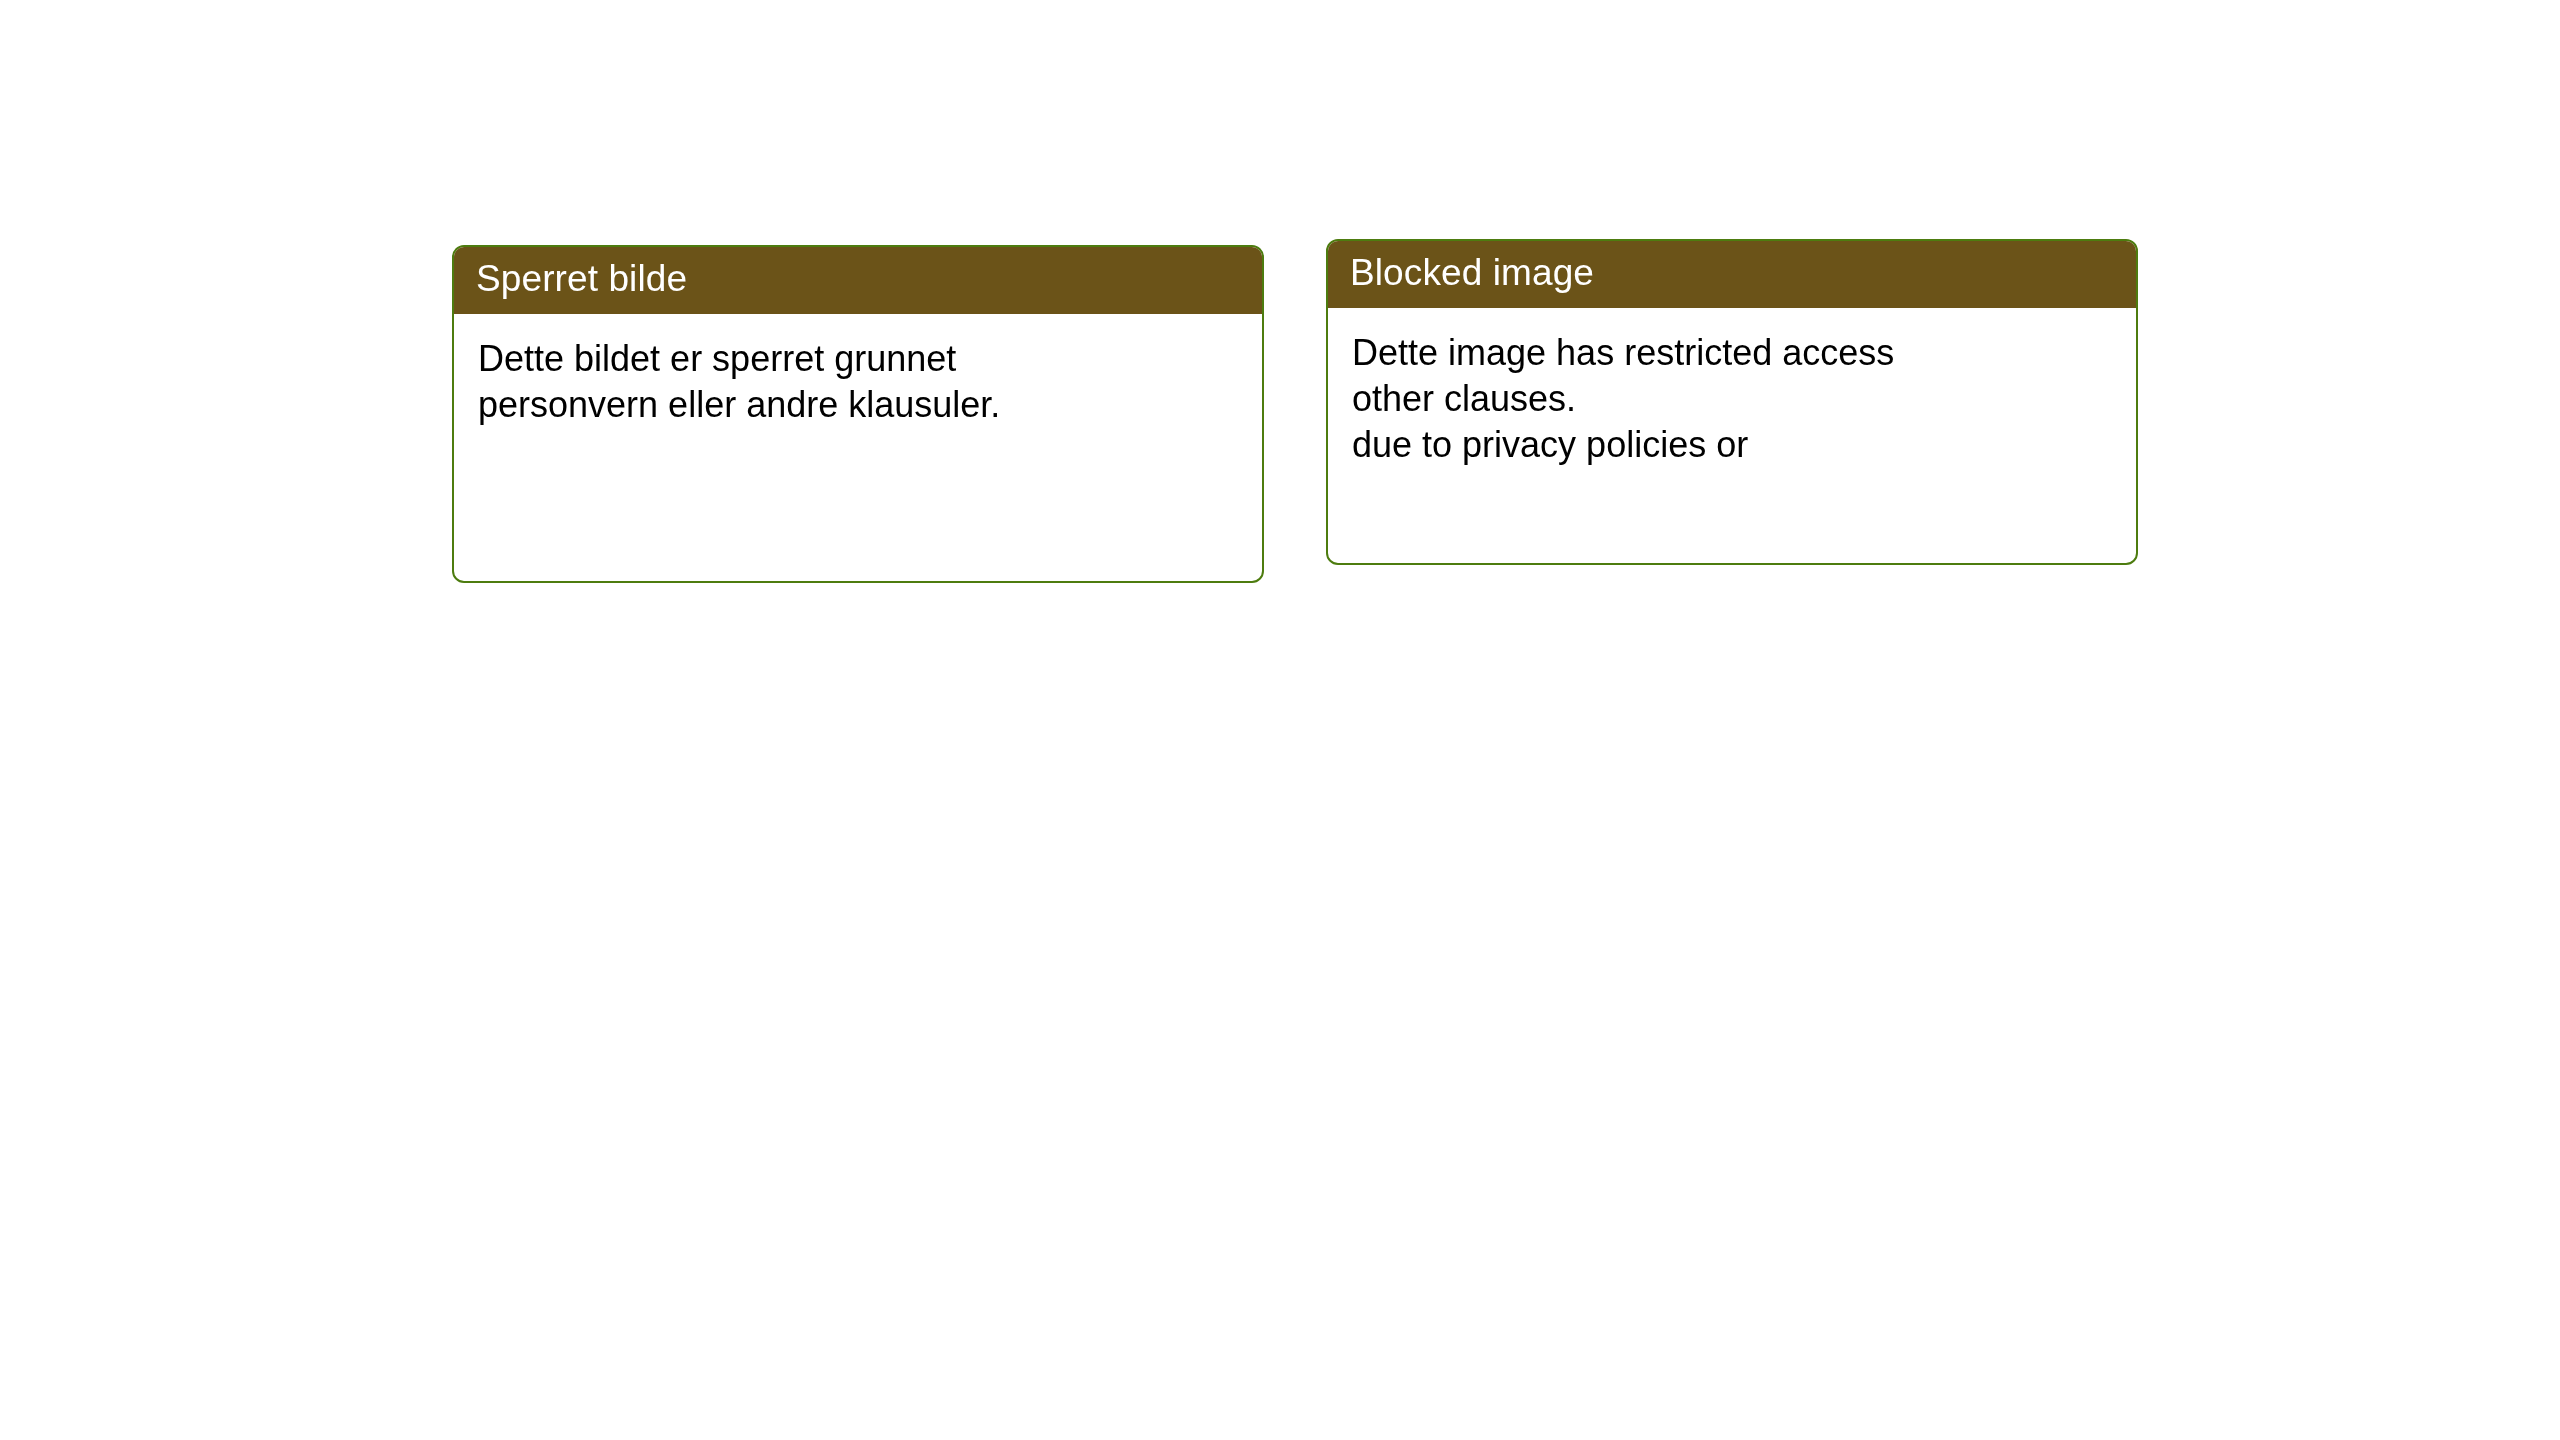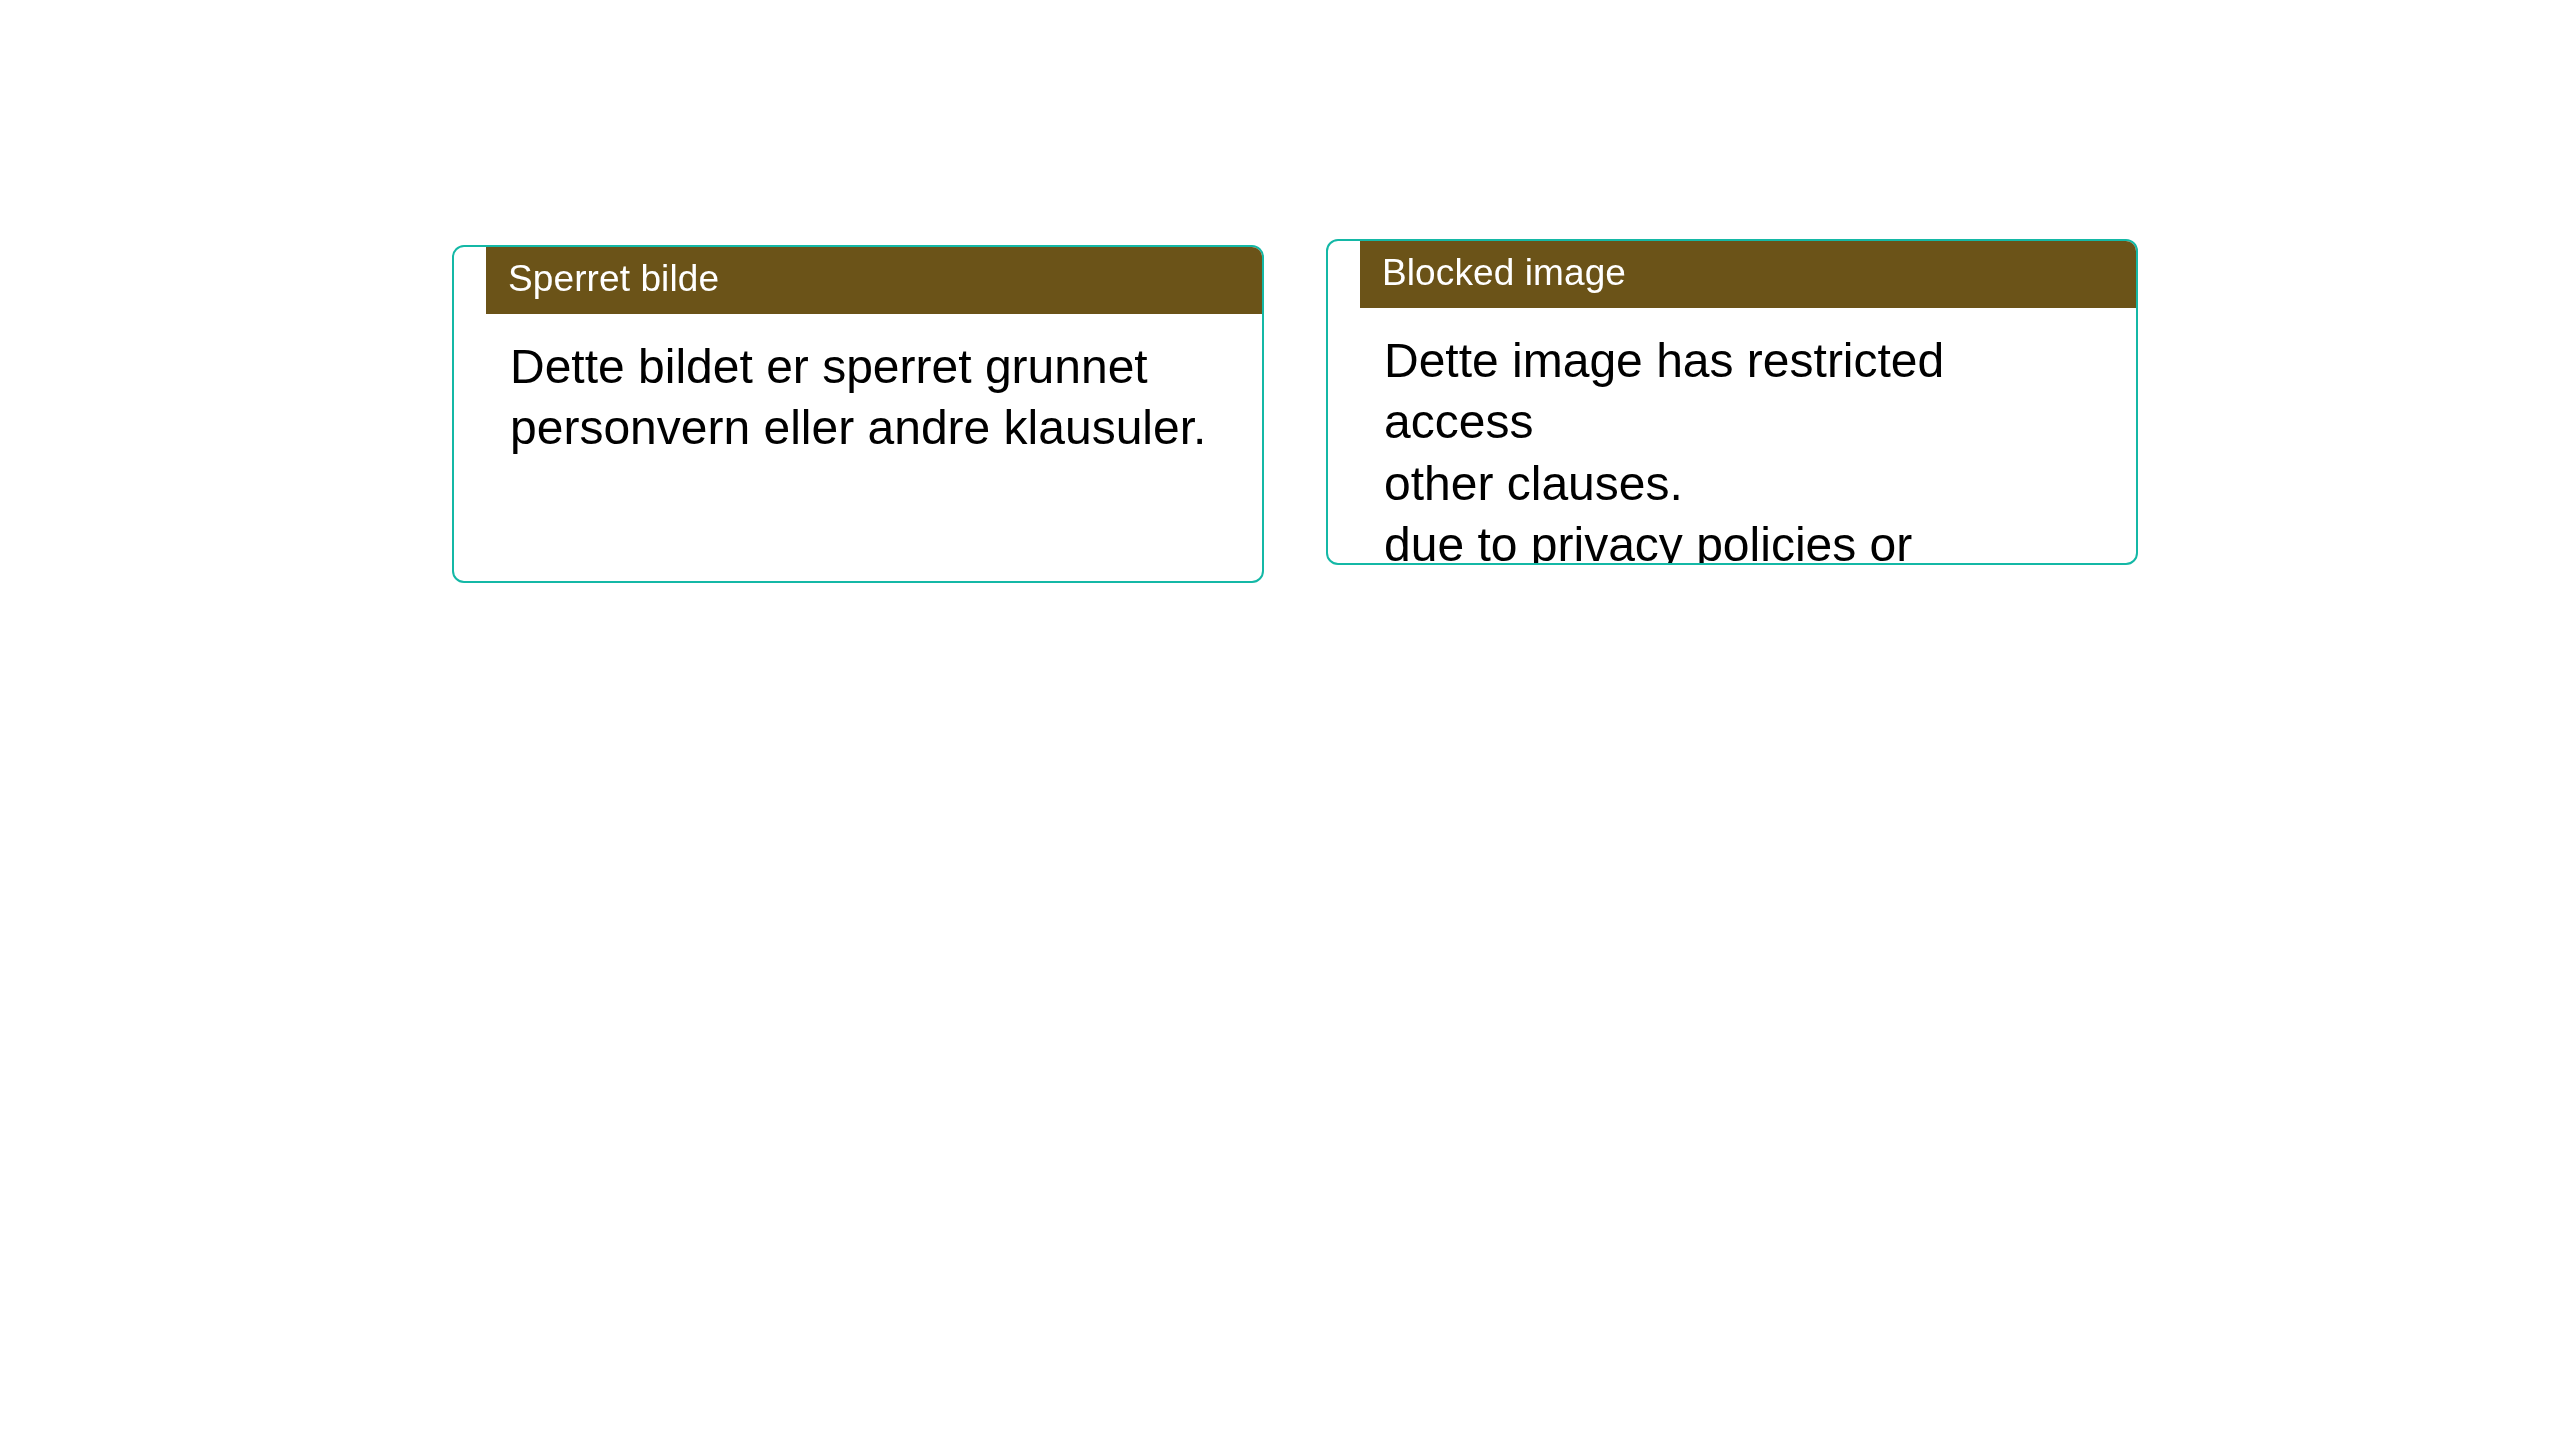--- a/index.html
+++ b/index.html
@@ -19,40 +19,39 @@
     position: relative;
     width: 2560px;
     height: 1440px;
     background: #ffffff;
   }
 
   .notice-card {
     position: absolute;
     box-sizing: border-box;
     background: #ffffff;
-    border: 2px solid #14b8a6;
+    border: 2px solid #4d7c0f;
     border-radius: 12px;
     overflow: hidden;
-    padding-left: 32px;
   }
 
   .notice-card .card-header {
     background: #6b5318;
     color: #ffffff;
     font-size: 37px;
     line-height: 1.0;
     padding: 13px 22px 17px 22px;
     white-space: nowrap;
     letter-spacing: 0.1px;
   }
 
   .notice-card .card-body {
     padding: 22px 24px 0 24px;
     color: #000000;
-    font-size: 48px;
+    font-size: 36px;
     line-height: 1.28;
   }
 
   .notice-card .card-body p {
     margin: 0;
   }
 
   
   #card-no {
     left: 452px;

